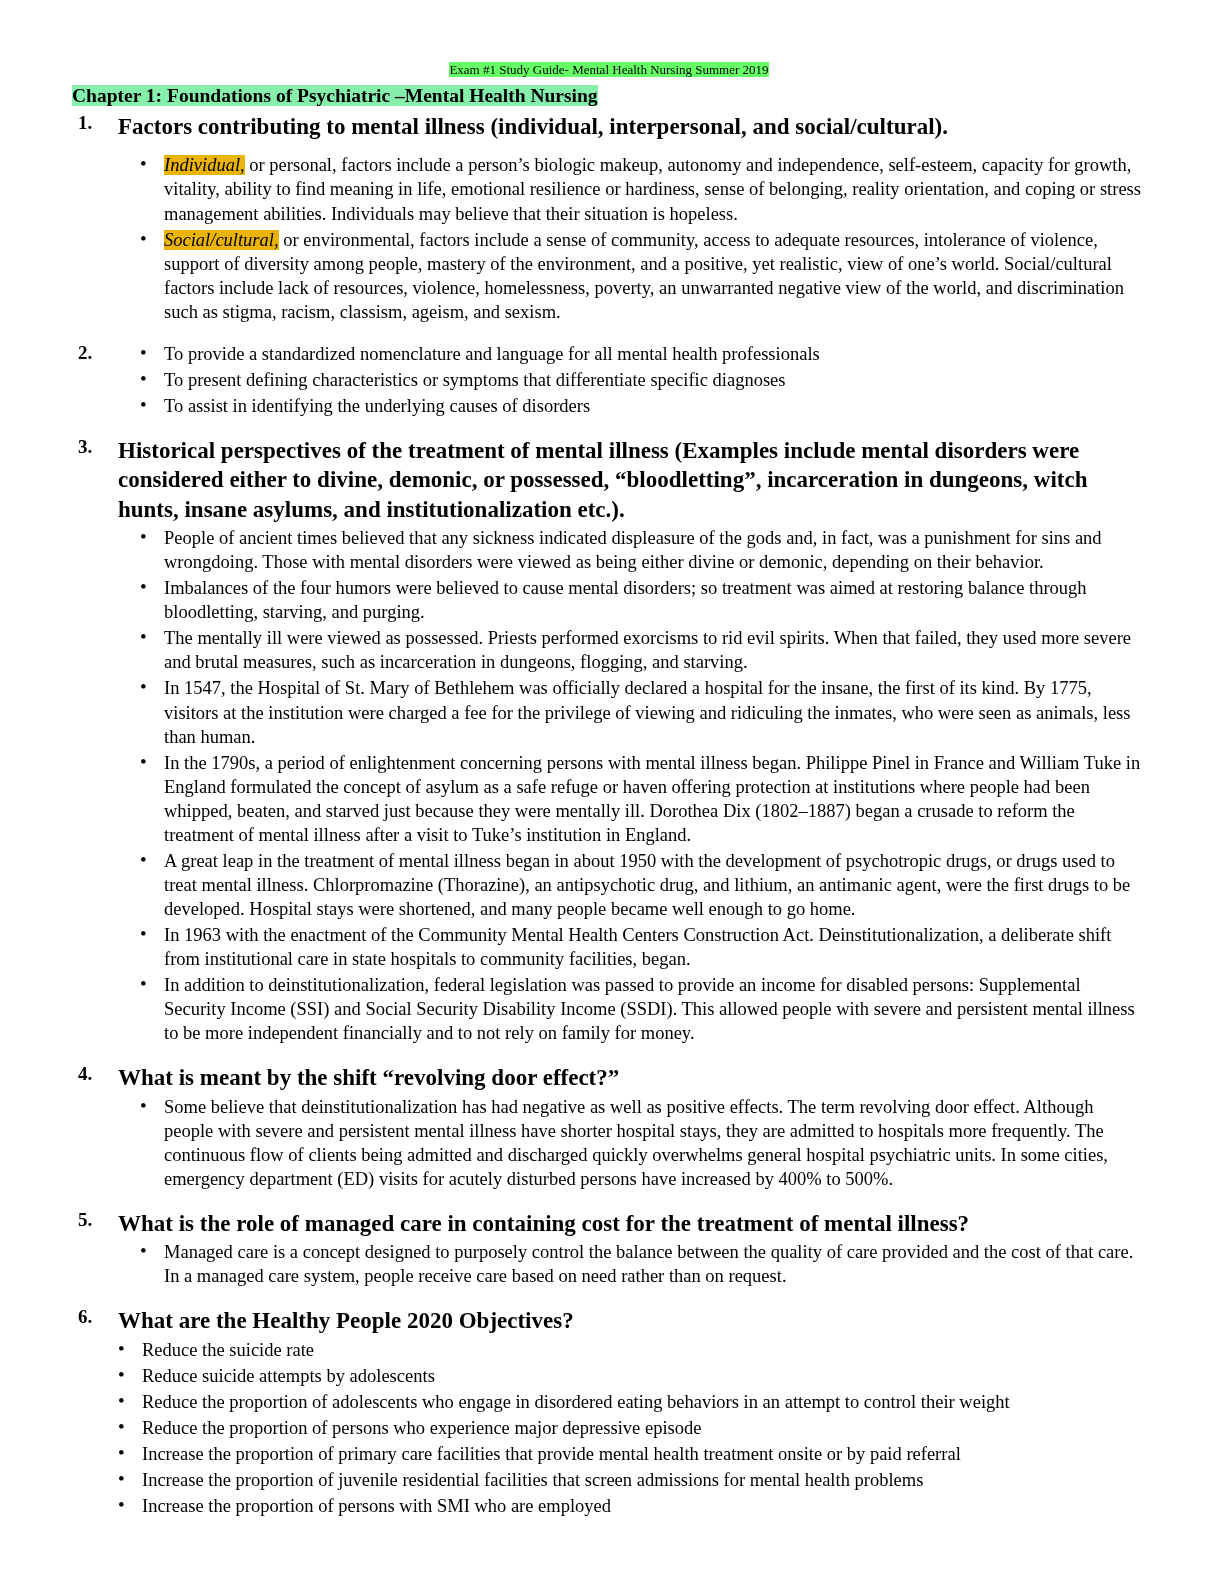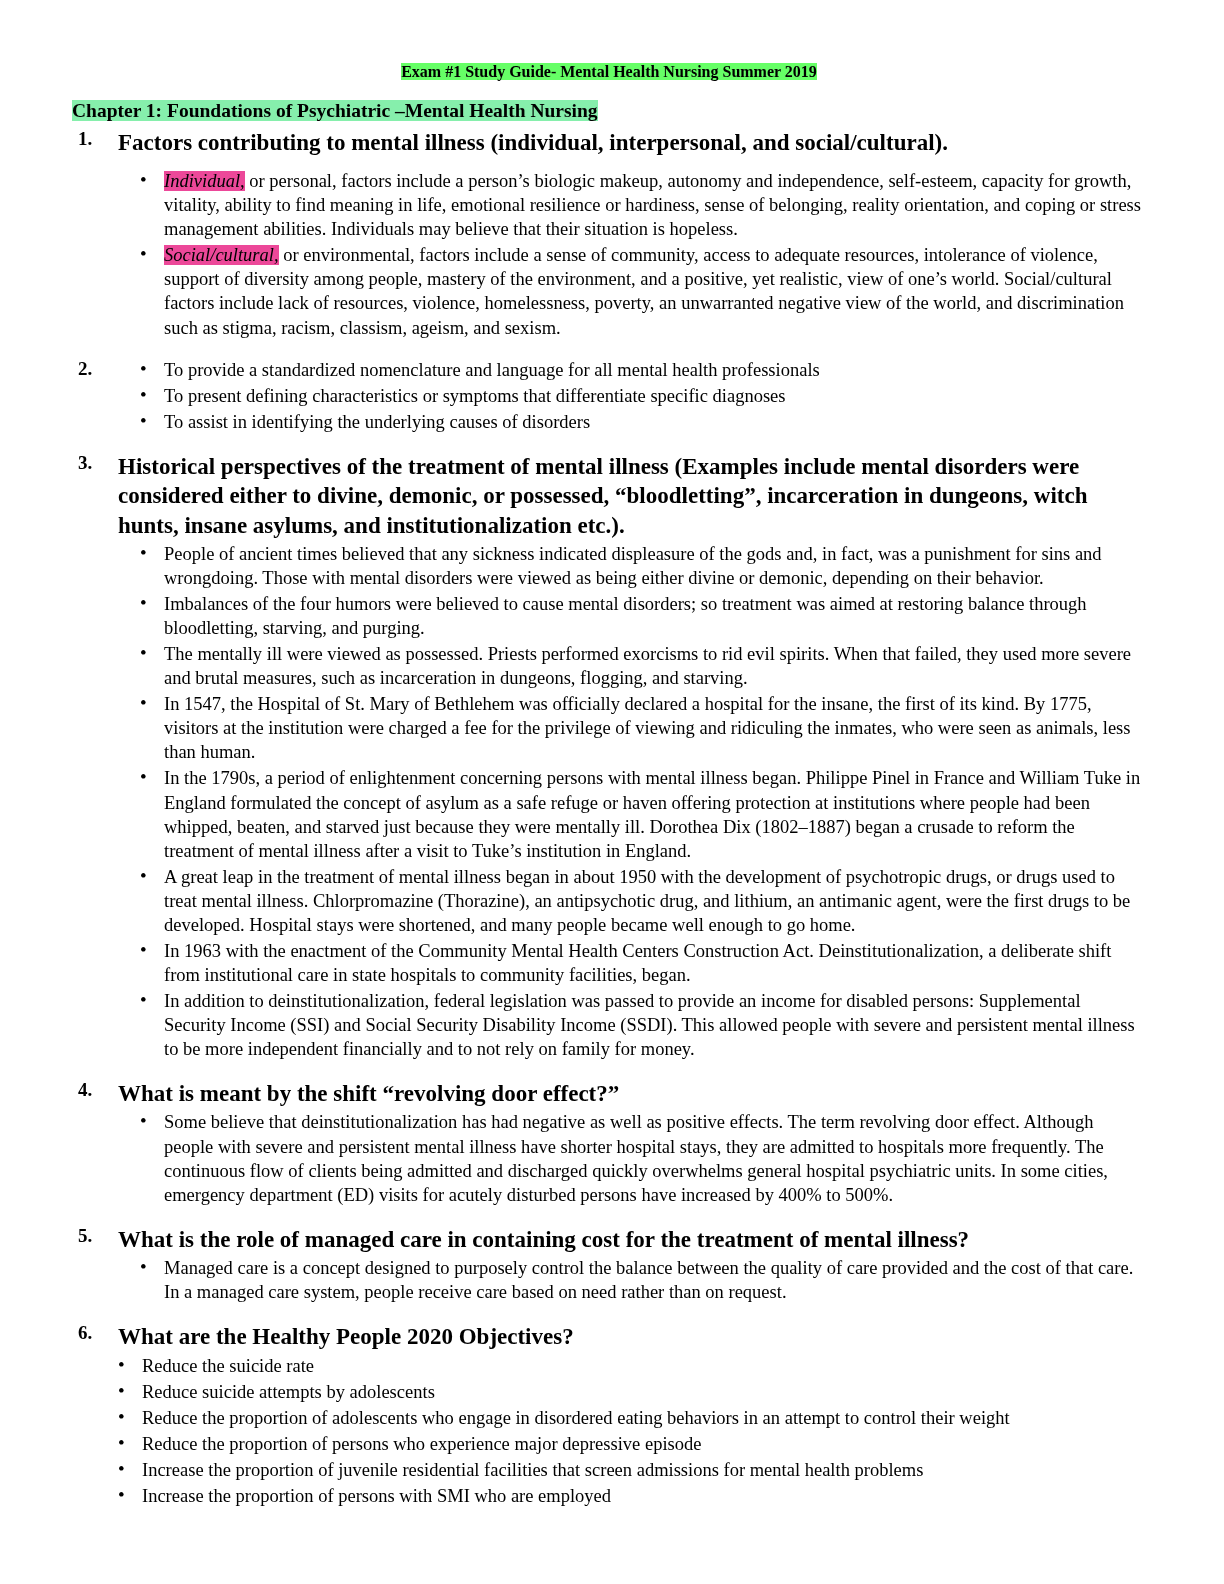--- a/index.html
+++ b/index.html
@@ -14,24 +14,24 @@
     color: #000000;
   }
   .page {
     width: 1224px;
     min-height: 1584px;
     box-sizing: border-box;
     padding: 62px 78px 40px 72px;
   }
   .title {
     text-align: center;
-    font-weight: bold;
-    font-size: 16px;
+    font-weight: normal;
+    font-size: 13px;
     line-height: 1.28;
-    margin: 0 0 16px 0;
+    margin: 0 0 4px 0;
   }
   .title span.hl {
     background: #66ff66;
   }
   .chapter {
     font-weight: bold;
     font-size: 19.5px;
     line-height: 1.3;
     margin: 0 0 3px 0;
   }
@@ -76,21 +76,21 @@
     margin-bottom: 2px;
   }
   ul.bullets > li::before {
     content: "\2022";
     position: absolute;
     left: 22px;
     top: -1px;
     font-size: 19px;
   }
   .hl-yellow {
-    background: #ec4899;
+    background: #eab308;
   }
   .ital { font-style: italic; }
   .gap-sm { height: 10px; }
 </style>
 </head>
 <body>
 
 <div class="page">
 
   <div class="title">
@@ -154,19 +154,20 @@
     </li>
 
     <li class="q">
       <span class="num">6.</span>
       <div class="qtext">What are the Healthy People 2020 Objectives?</div>
       <ul class="bullets spaced" style="margin-left:-22px;">
         <li><span>Reduce the suicide rate</span></li>
         <li><span>Reduce suicide attempts by adolescents</span></li>
         <li><span>Reduce the proportion of adolescents who engage in disordered eating behaviors in an attempt to control their weight</span></li>
         <li><span>Reduce the proportion of persons who experience major depressive episode</span></li>
+        <li><span>Increase the proportion of primary care facilities that provide mental health treatment onsite or by paid referral</span></li>
         <li><span>Increase the proportion of juvenile residential facilities that screen admissions for mental health problems</span></li>
         <li><span>Increase the proportion of persons with SMI who are employed</span></li>
       </ul>
     </li>
 
   </ol>
 </div>
 
 </body></html>

